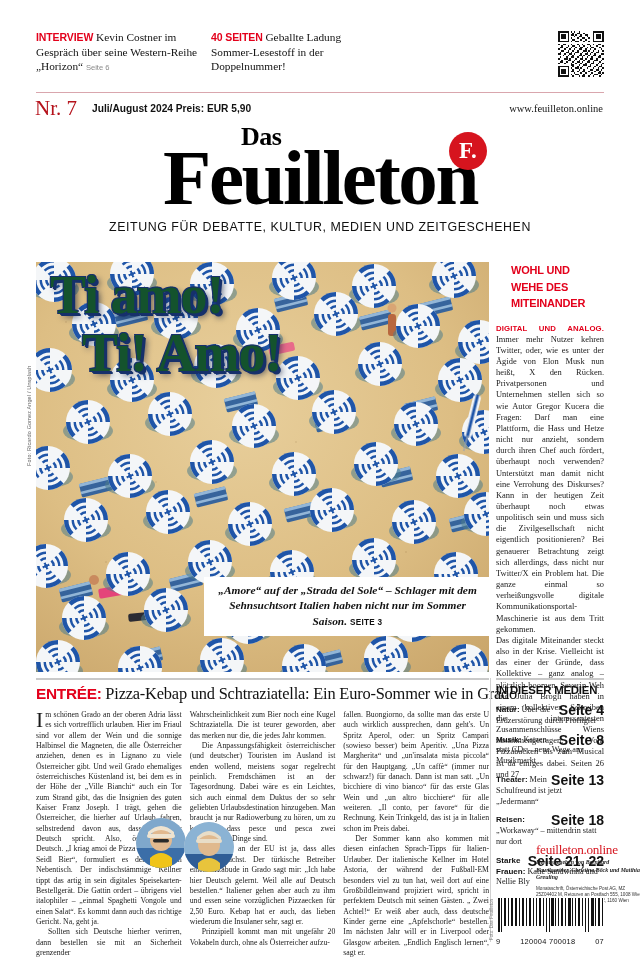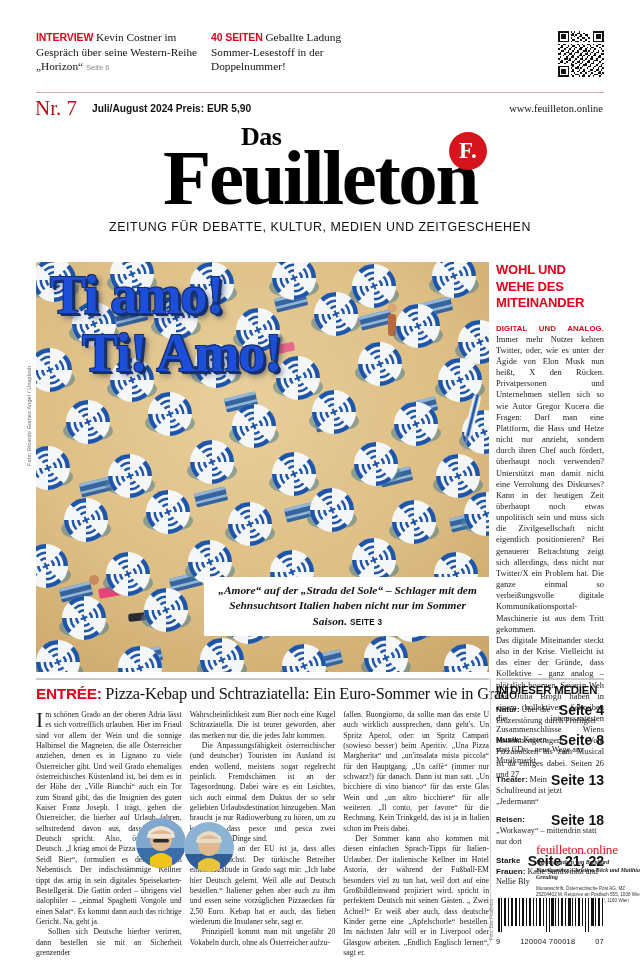--- a/index.html
+++ b/index.html
@@ -171,21 +171,21 @@
   }
   .hero svg { display: block; }
   .hero-title {
     position: absolute;
     left: 14px;
     top: 4px;
     font-family: "Liberation Serif", serif;
     font-weight: bold;
     font-size: 54px;
     line-height: 58px;
-    color: #1d4ed8;
+    color: #14532d;
     text-shadow:
        3px 3px 0 #16306b,
        2px 2px 0 #16306b,
       -1px -1px 0 #16306b,
        1px -1px 0 #16306b,
       -1px 1px 0 #16306b,
        4px 4px 6px rgba(8,22,55,0.65);
     letter-spacing: -1px;
     pointer-events: none;
   }
@@ -229,25 +229,26 @@
   
   .rail {
     position: absolute;
     left: 496px;
     top: 262px;
     width: 108px;
   }
   .rail-head {
     font-family: "Liberation Sans", sans-serif;
     font-weight: bold;
-    font-size: 13px;
+    font-size: 11px;
     line-height: 16.5px;
     color: #e3001b;
     letter-spacing: -0.2px;
     margin-bottom: 11px;
+    margin-left: 15px;
   }
   .rail-body {
     font-family: "Liberation Serif", serif;
     font-size: 8.45px;
     line-height: 11.15px;
     text-align: justify;
     color: #1a1a1a;
     hyphens: auto;
   }
   .rail-body p { margin: 0 0 0 0; }

